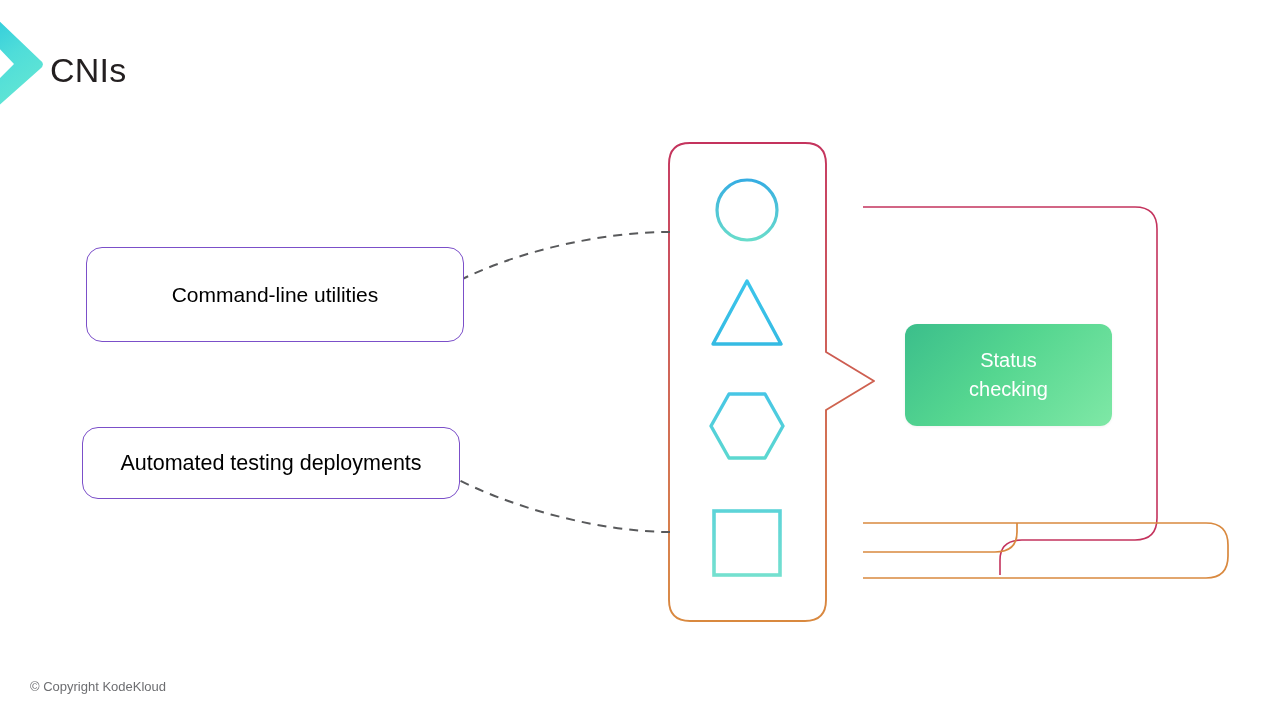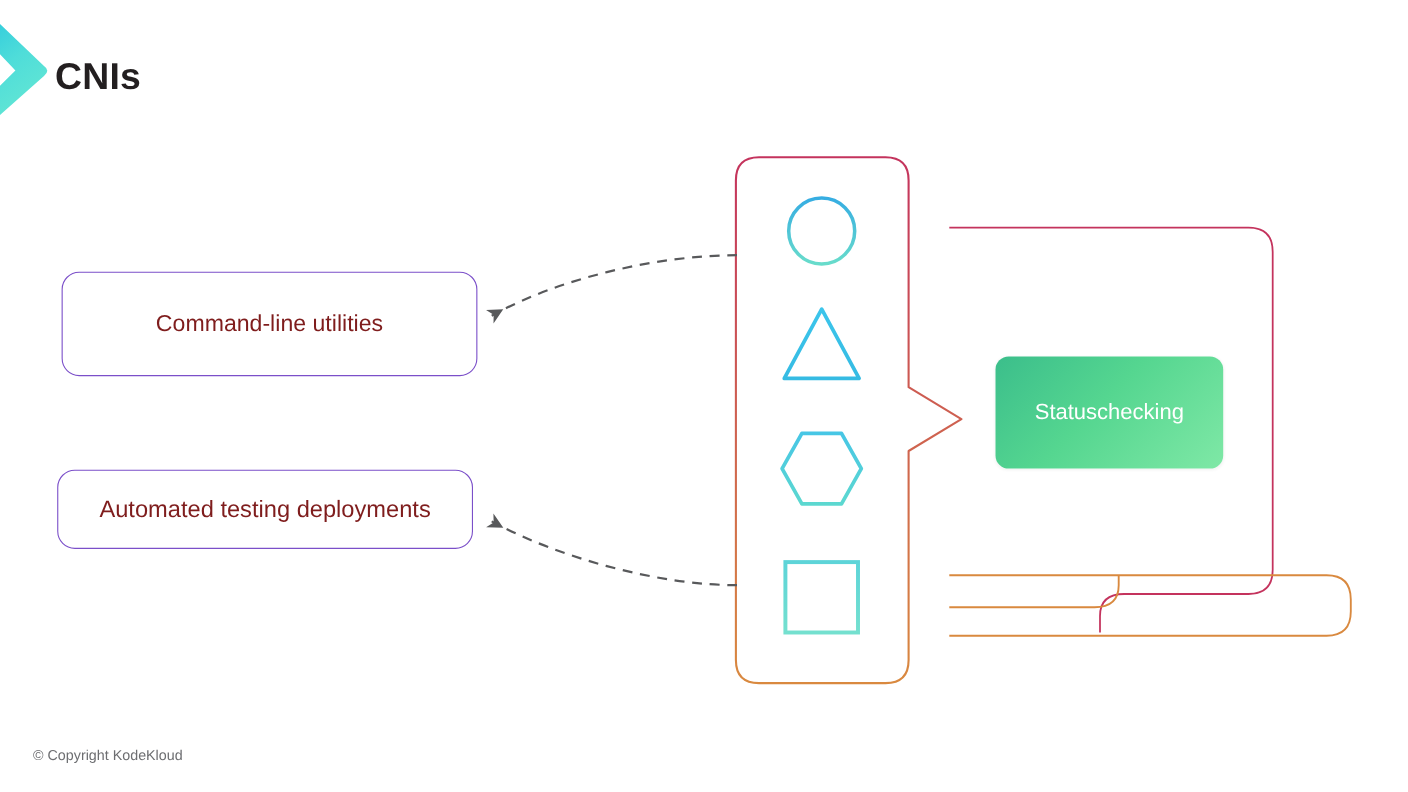--- a/index.html
+++ b/index.html
@@ -31,39 +31,40 @@
     width: 74px;
     height: 96px;
   }
 
   
   .slide-title {
     position: absolute;
     left: 50px;
     top: 52px;
     font-size: 34px;
-    font-weight: 700;
+    font-weight: 400;
     color: #231f20;
     letter-spacing: 0.2px;
     line-height: 1.1;
   }
 
   
   .concept-box {
     position: absolute;
     box-sizing: border-box;
     background: #ffffff;
     border: 1.6px solid #7B4FC9;
     border-radius: 16px;
     display: flex;
     align-items: center;
     justify-content: center;
-    color: #7f1d1d;
+    color: #000000;
     font-size: 21px;
     font-weight: 400;
+    margin-left: 30px;
   }
   #box-cli {
     left: 56px;
     top: 247px;
     width: 378px;
     height: 95px;
   }
   #box-testing {
     left: 52px;
     top: 427px;
@@ -81,21 +82,21 @@
   
   .status-box {
     position: absolute;
     left: 905px;
     top: 324px;
     width: 207px;
     height: 102px;
     border-radius: 12px;
     background: linear-gradient(135deg, #3BBE8B 0%, #55D690 45%, #7FE8A6 100%);
     display: flex;
-    flex-direction: row;
+    flex-direction: column;
     align-items: center;
     justify-content: center;
     color: #ffffff;
     font-size: 20px;
     line-height: 1.45;
     text-align: center;
     box-shadow: 0 1px 3px rgba(0,0,0,0.06);
   }
 
   

